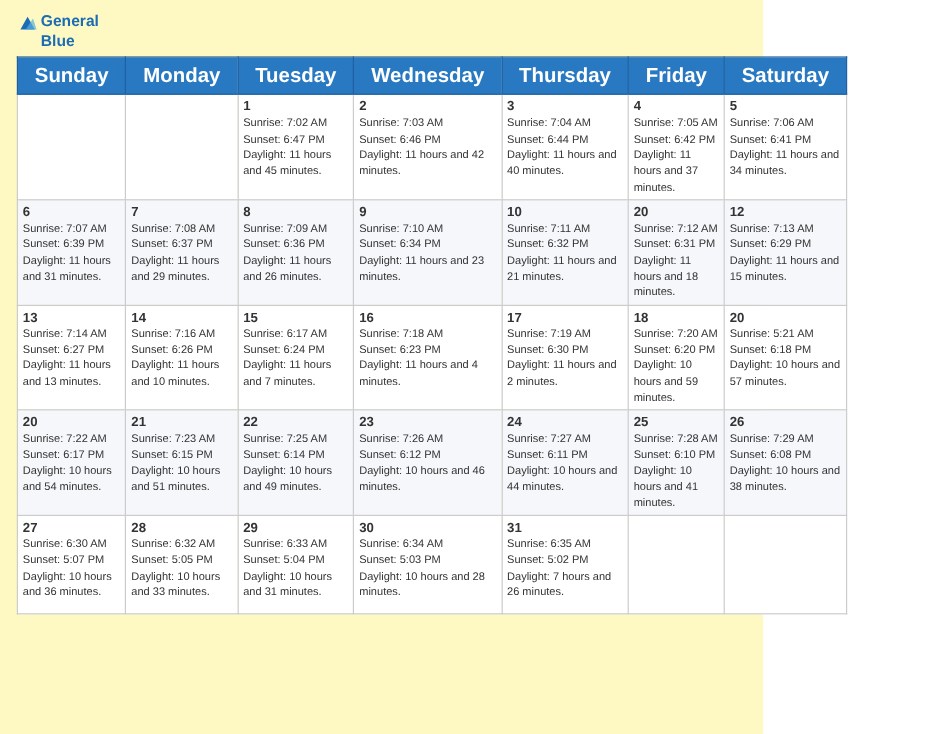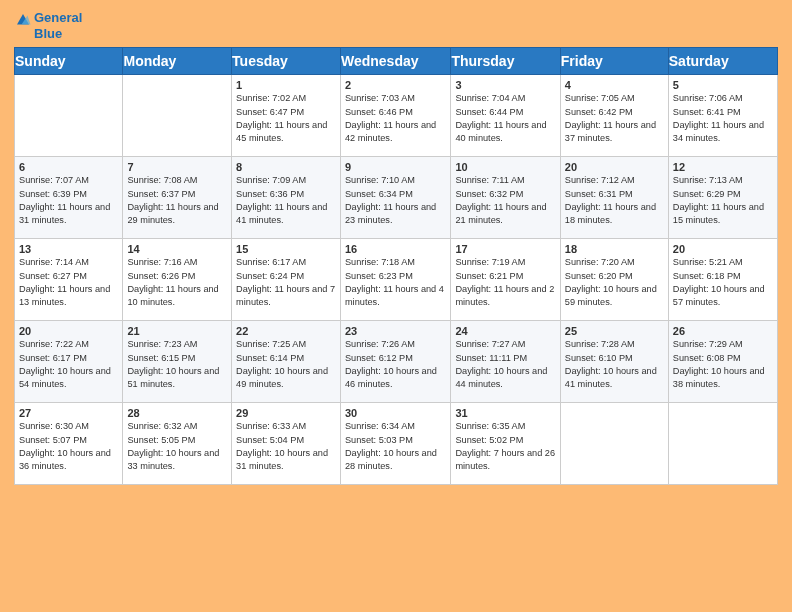--- a/index.html
+++ b/index.html
@@ -4,23 +4,23 @@
   <style>
     * { box-sizing: border-box; margin: 0; padding: 0; }
     body {
       font-family: Arial, sans-serif;
       background: #fff;
       width: 792px;
       min-height: 612px;
       padding: 0;
     }
     .page {
-      width: 792px;
+      width: 636px;
       min-height: 612px;
-      background: #fdba74;
+      background: #fef9c3;
       padding: 10px 14px 14px 14px;
     }
     .header {
       display: flex;
       justify-content: space-between;
       align-items: flex-start;
       margin-bottom: 6px;
     }
     .logo {
       display: flex;
@@ -56,23 +56,23 @@
       margin-top: 2px;
     }
     .calendar-table {
       width: 100%;
       border-collapse: collapse;
       border: 1px solid #ccc;
     }
     .calendar-table th {
       background: #2979c2;
       color: #fff;
-      font-size: 14px;
+      font-size: 17px;
       font-weight: bold;
-      padding: 5px 0;
+      padding: 5px 14px;
       text-align: left;
       border: 1px solid #2060a0;
     }
     .calendar-table td {
       vertical-align: top;
       width: 113px;
       min-height: 80px;
       height: 82px;
       border: 1px solid #ccc;
       padding: 4px 4px 3px 4px;
@@ -160,21 +160,21 @@
           <td>
             <span class="day-num">6</span>
             <div class="day-info"><span>Sunrise: 7:07 AM</span><br><span>Sunset: 6:39 PM</span><br><span>Daylight: 11 hours and 31 minutes.</span></div>
           </td>
           <td>
             <span class="day-num">7</span>
             <div class="day-info"><span>Sunrise: 7:08 AM</span><br><span>Sunset: 6:37 PM</span><br><span>Daylight: 11 hours and 29 minutes.</span></div>
           </td>
           <td>
             <span class="day-num">8</span>
-            <div class="day-info"><span>Sunrise: 7:09 AM</span><br><span>Sunset: 6:36 PM</span><br><span>Daylight: 11 hours and 41 minutes.</span></div>
+            <div class="day-info"><span>Sunrise: 7:09 AM</span><br><span>Sunset: 6:36 PM</span><br><span>Daylight: 11 hours and 26 minutes.</span></div>
           </td>
           <td>
             <span class="day-num">9</span>
             <div class="day-info"><span>Sunrise: 7:10 AM</span><br><span>Sunset: 6:34 PM</span><br><span>Daylight: 11 hours and 23 minutes.</span></div>
           </td>
           <td>
             <span class="day-num">10</span>
             <div class="day-info"><span>Sunrise: 7:11 AM</span><br><span>Sunset: 6:32 PM</span><br><span>Daylight: 11 hours and 21 minutes.</span></div>
           </td>
           <td>
@@ -198,21 +198,21 @@
           <td>
             <span class="day-num">15</span>
             <div class="day-info"><span>Sunrise: 6:17 AM</span><br><span>Sunset: 6:24 PM</span><br><span>Daylight: 11 hours and 7 minutes.</span></div>
           </td>
           <td>
             <span class="day-num">16</span>
             <div class="day-info"><span>Sunrise: 7:18 AM</span><br><span>Sunset: 6:23 PM</span><br><span>Daylight: 11 hours and 4 minutes.</span></div>
           </td>
           <td>
             <span class="day-num">17</span>
-            <div class="day-info"><span>Sunrise: 7:19 AM</span><br><span>Sunset: 6:21 PM</span><br><span>Daylight: 11 hours and 2 minutes.</span></div>
+            <div class="day-info"><span>Sunrise: 7:19 AM</span><br><span>Sunset: 6:30 PM</span><br><span>Daylight: 11 hours and 2 minutes.</span></div>
           </td>
           <td>
             <span class="day-num">18</span>
             <div class="day-info"><span>Sunrise: 7:20 AM</span><br><span>Sunset: 6:20 PM</span><br><span>Daylight: 10 hours and 59 minutes.</span></div>
           </td>
           <td>
             <span class="day-num">20</span>
             <div class="day-info"><span>Sunrise: 5:21 AM</span><br><span>Sunset: 6:18 PM</span><br><span>Daylight: 10 hours and 57 minutes.</span></div>
           </td>
         </tr>
@@ -228,21 +228,21 @@
           <td>
             <span class="day-num">22</span>
             <div class="day-info"><span>Sunrise: 7:25 AM</span><br><span>Sunset: 6:14 PM</span><br><span>Daylight: 10 hours and 49 minutes.</span></div>
           </td>
           <td>
             <span class="day-num">23</span>
             <div class="day-info"><span>Sunrise: 7:26 AM</span><br><span>Sunset: 6:12 PM</span><br><span>Daylight: 10 hours and 46 minutes.</span></div>
           </td>
           <td>
             <span class="day-num">24</span>
-            <div class="day-info"><span>Sunrise: 7:27 AM</span><br><span>Sunset: 11:11 PM</span><br><span>Daylight: 10 hours and 44 minutes.</span></div>
+            <div class="day-info"><span>Sunrise: 7:27 AM</span><br><span>Sunset: 6:11 PM</span><br><span>Daylight: 10 hours and 44 minutes.</span></div>
           </td>
           <td>
             <span class="day-num">25</span>
             <div class="day-info"><span>Sunrise: 7:28 AM</span><br><span>Sunset: 6:10 PM</span><br><span>Daylight: 10 hours and 41 minutes.</span></div>
           </td>
           <td>
             <span class="day-num">26</span>
             <div class="day-info"><span>Sunrise: 7:29 AM</span><br><span>Sunset: 6:08 PM</span><br><span>Daylight: 10 hours and 38 minutes.</span></div>
           </td>
         </tr>

